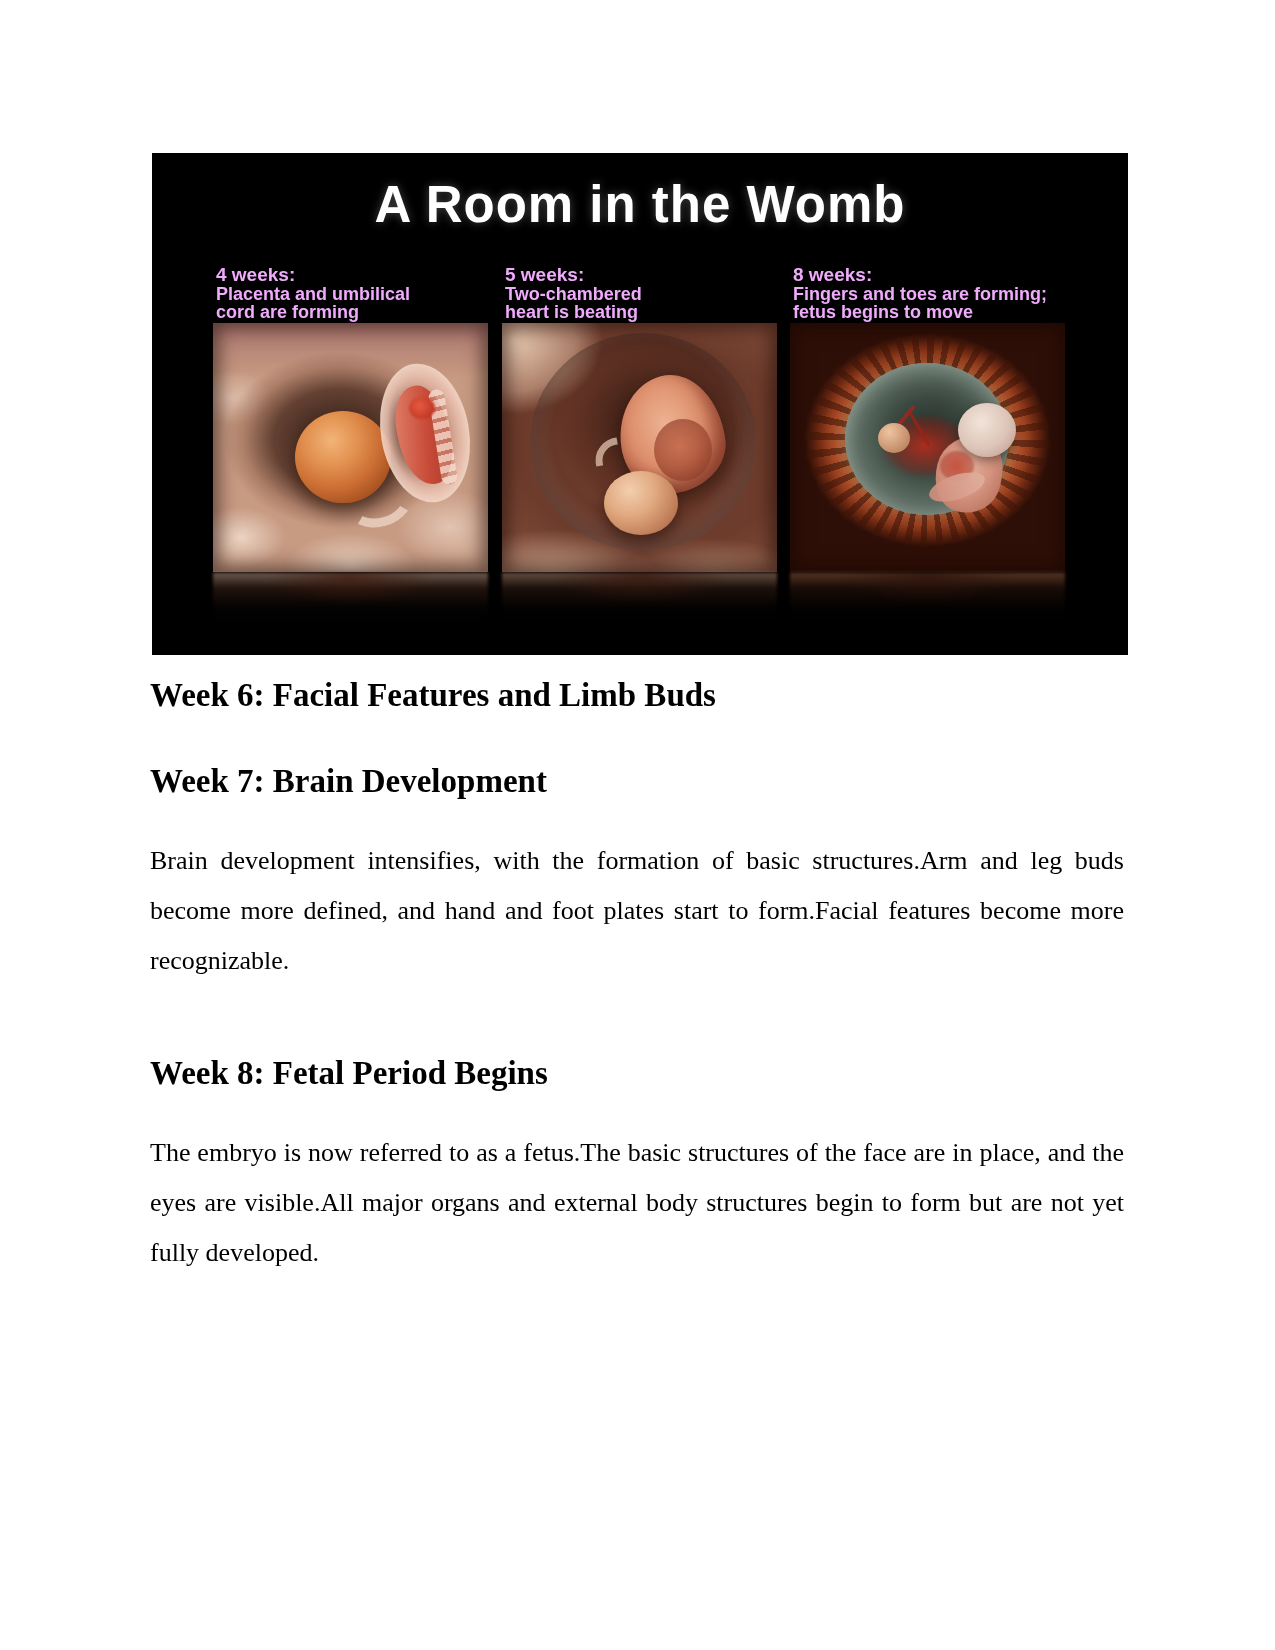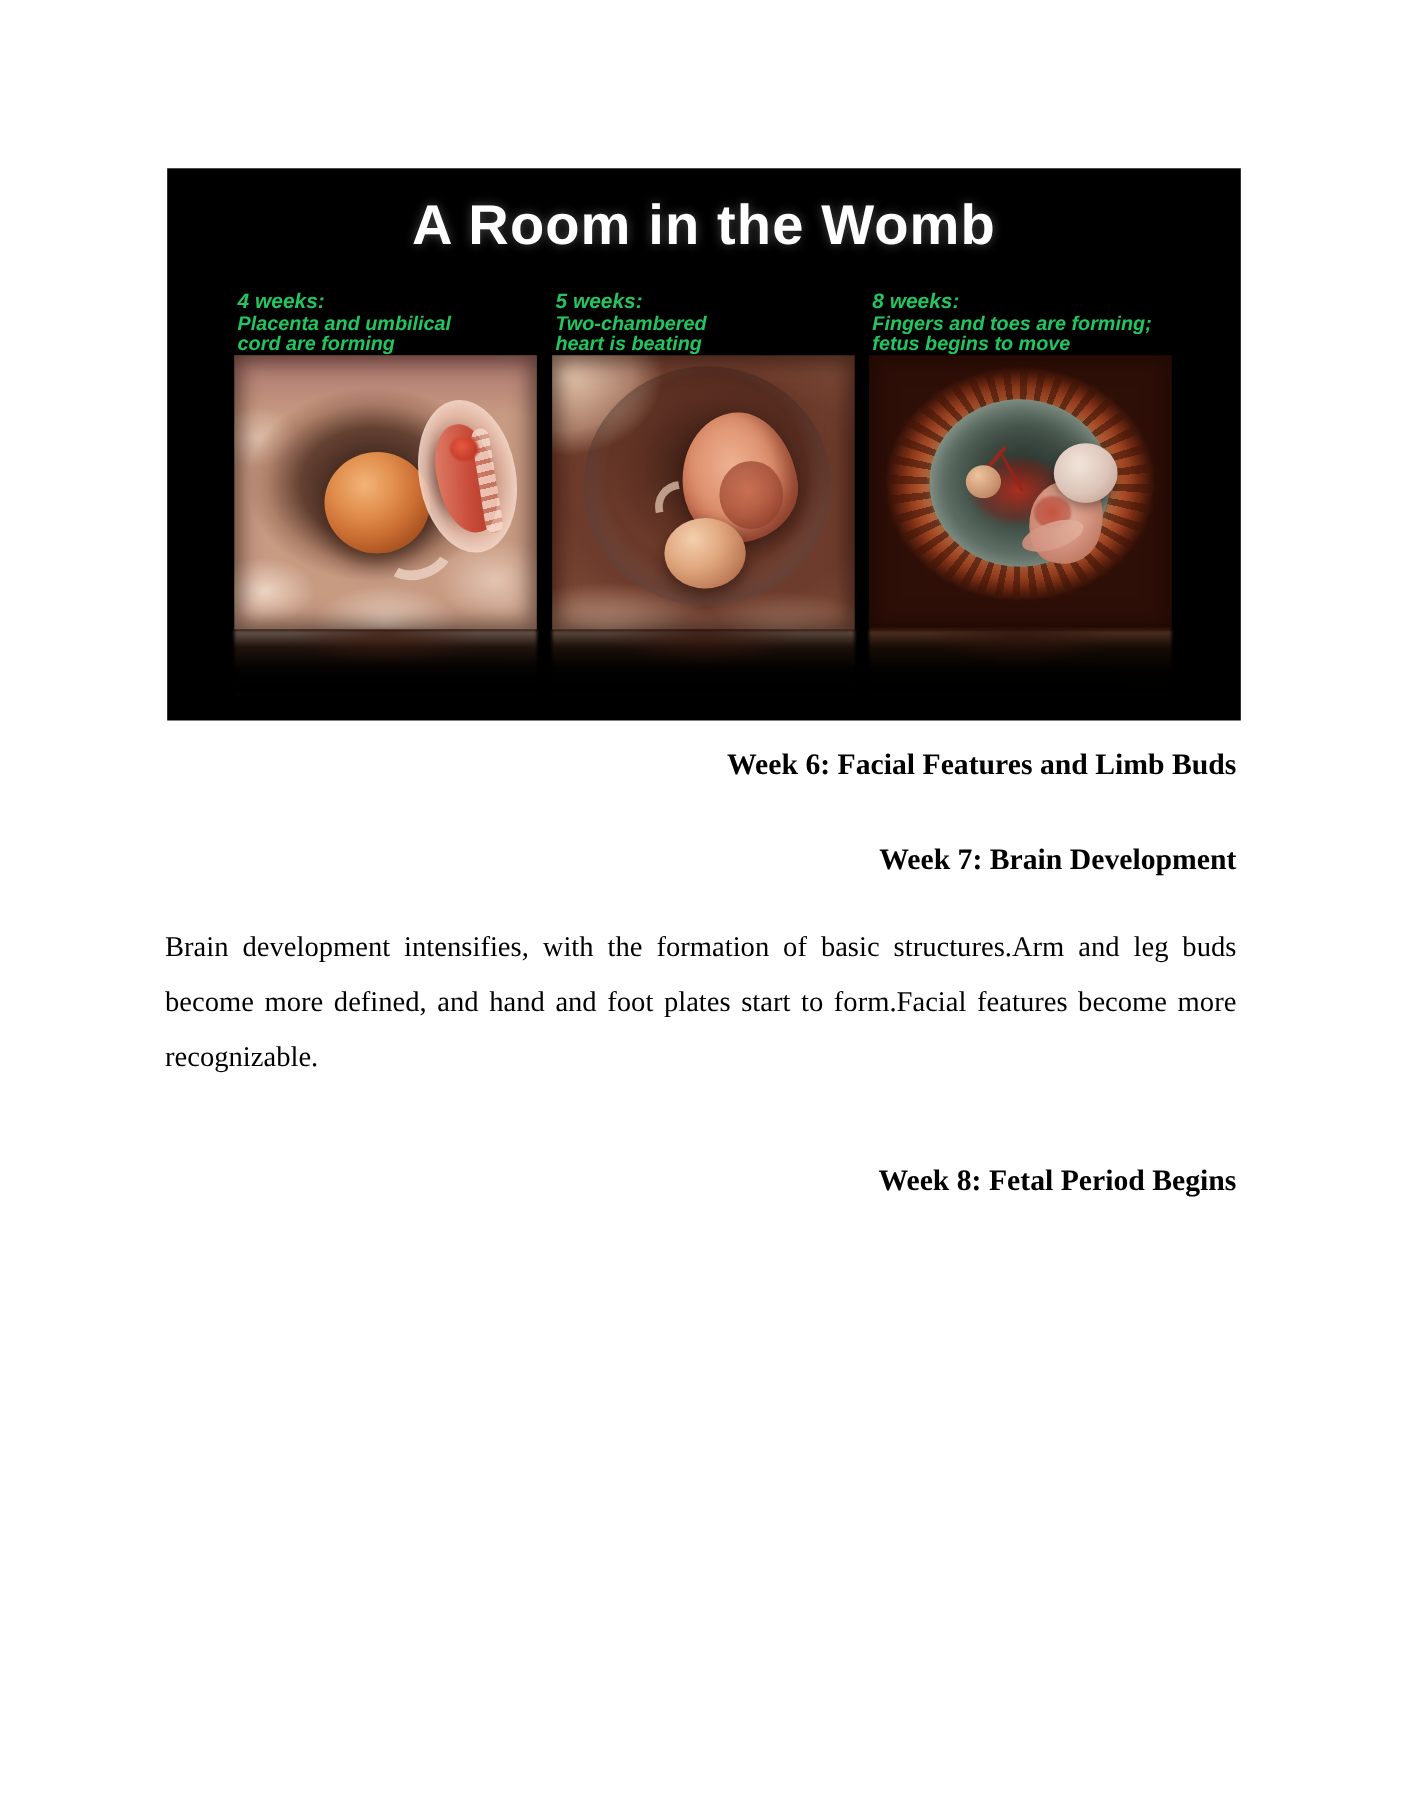--- a/index.html
+++ b/index.html
@@ -25,24 +25,23 @@
     font-weight:bold;
     font-size:51px;line-height:56px;
     color:#ffffff;
     letter-spacing:1px;
     text-shadow:0 0 10px rgba(255,255,255,0.28), 2px 3px 3px rgba(0,0,0,0.9);
   }
   .label{
     position:absolute;top:112px;width:275px;
     padding-left:3px;box-sizing:border-box;
     font-family:"Liberation Sans", sans-serif;
-    color:#22c55e;
+    color:#f0abfc;
     text-shadow:1px 1px 2px #000, 0 0 6px rgba(0,0,0,0.9);
     white-space:nowrap;
-    font-style:italic;
   }
   .label .wk{font-size:19px;font-weight:bold;line-height:20px;}
   .label .cap{font-size:18px;font-weight:bold;line-height:18px;}
   .lab1{left:61px;} .lab2{left:350px;} .lab3{left:638px;}
 
   .panel{position:absolute;top:170px;width:275px;height:307px;}
   .pan1{left:61px;} .pan2{left:350px;} .pan3{left:638px;}
 
   .art{
     position:absolute;top:0;left:0;width:275px;height:249px;
@@ -200,21 +199,21 @@
       linear-gradient(180deg, rgba(196,150,124,0.5) 0%, rgba(104,58,40,0.26) 26%, rgba(26,10,5,0.12) 60%, rgba(0,0,0,0) 90%);}
   .r3{background:
       radial-gradient(ellipse 120px 38px at 50% 6%, rgba(46,20,12,0.75), rgba(0,0,0,0) 72%),
       linear-gradient(180deg, rgba(186,110,70,0.45) 0%, rgba(96,46,24,0.24) 26%, rgba(24,10,4,0.12) 60%, rgba(0,0,0,0) 90%);}
 
   
   .content{
     position:absolute;left:150px;top:0;width:974px;
   }
   .week-heading{
-    font-size:27px;line-height:30px;font-weight:bold;margin:0;text-align:right;
+    font-size:33px;line-height:30px;font-weight:bold;margin:0;
   }
   .h1{margin-top:680px;}
   .h2{margin-top:56px;}
   .h3{margin-top:72px;}
   .body-para{
     font-size:26px;line-height:50px;margin:40px 0 0 0;
     text-align:justify;
   }
   .indent-first{text-indent:13px;}
 </style>
@@ -282,15 +281,16 @@
     </div>
   </div>
 
   <div class="content">
     <h2 class="week-heading h1">Week 6: Facial Features and Limb Buds</h2>
 
     <h2 class="week-heading h2">Week 7: Brain Development</h2>
     <p class="body-para">Brain development intensifies, with the formation of basic structures.Arm and leg buds become more defined, and hand and foot plates start to form.Facial features become more recognizable.</p>
 
     <h2 class="week-heading h3">Week 8: Fetal Period Begins</h2>
+    <p class="body-para">The embryo is now referred to as a fetus.The basic structures of the face are in place, and the eyes are visible.All major organs and external body structures begin to form but are not yet fully developed.</p>
   </div>
 
 </div>
 
 </body></html>

